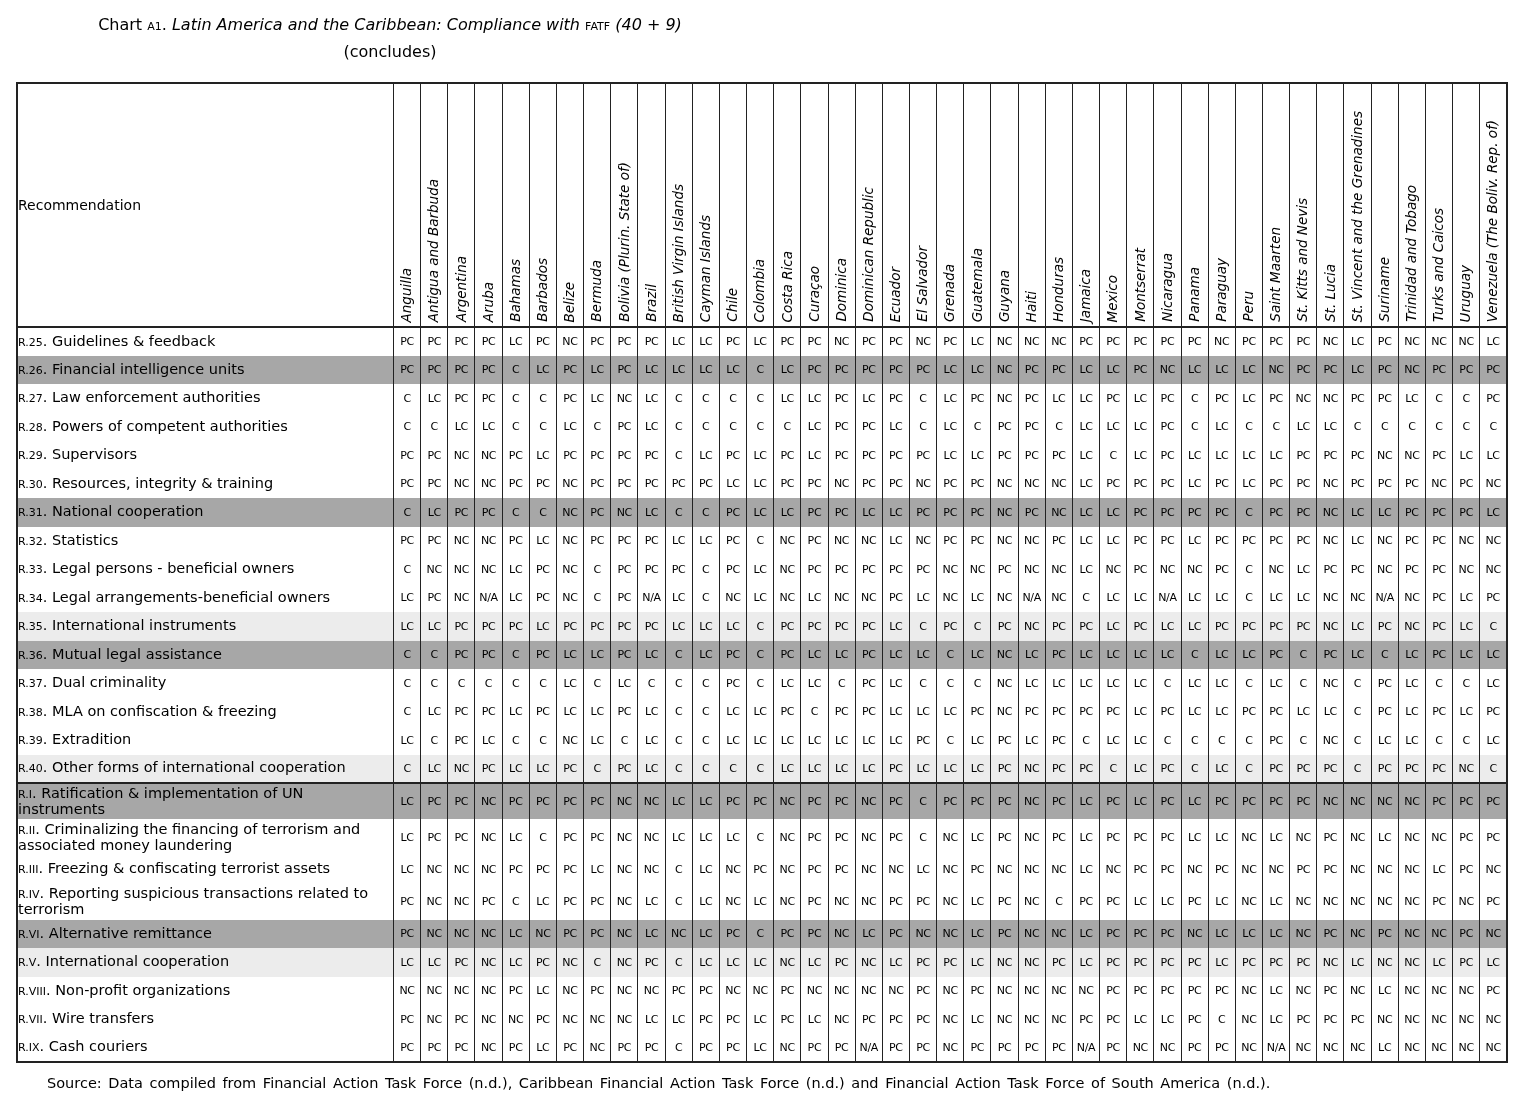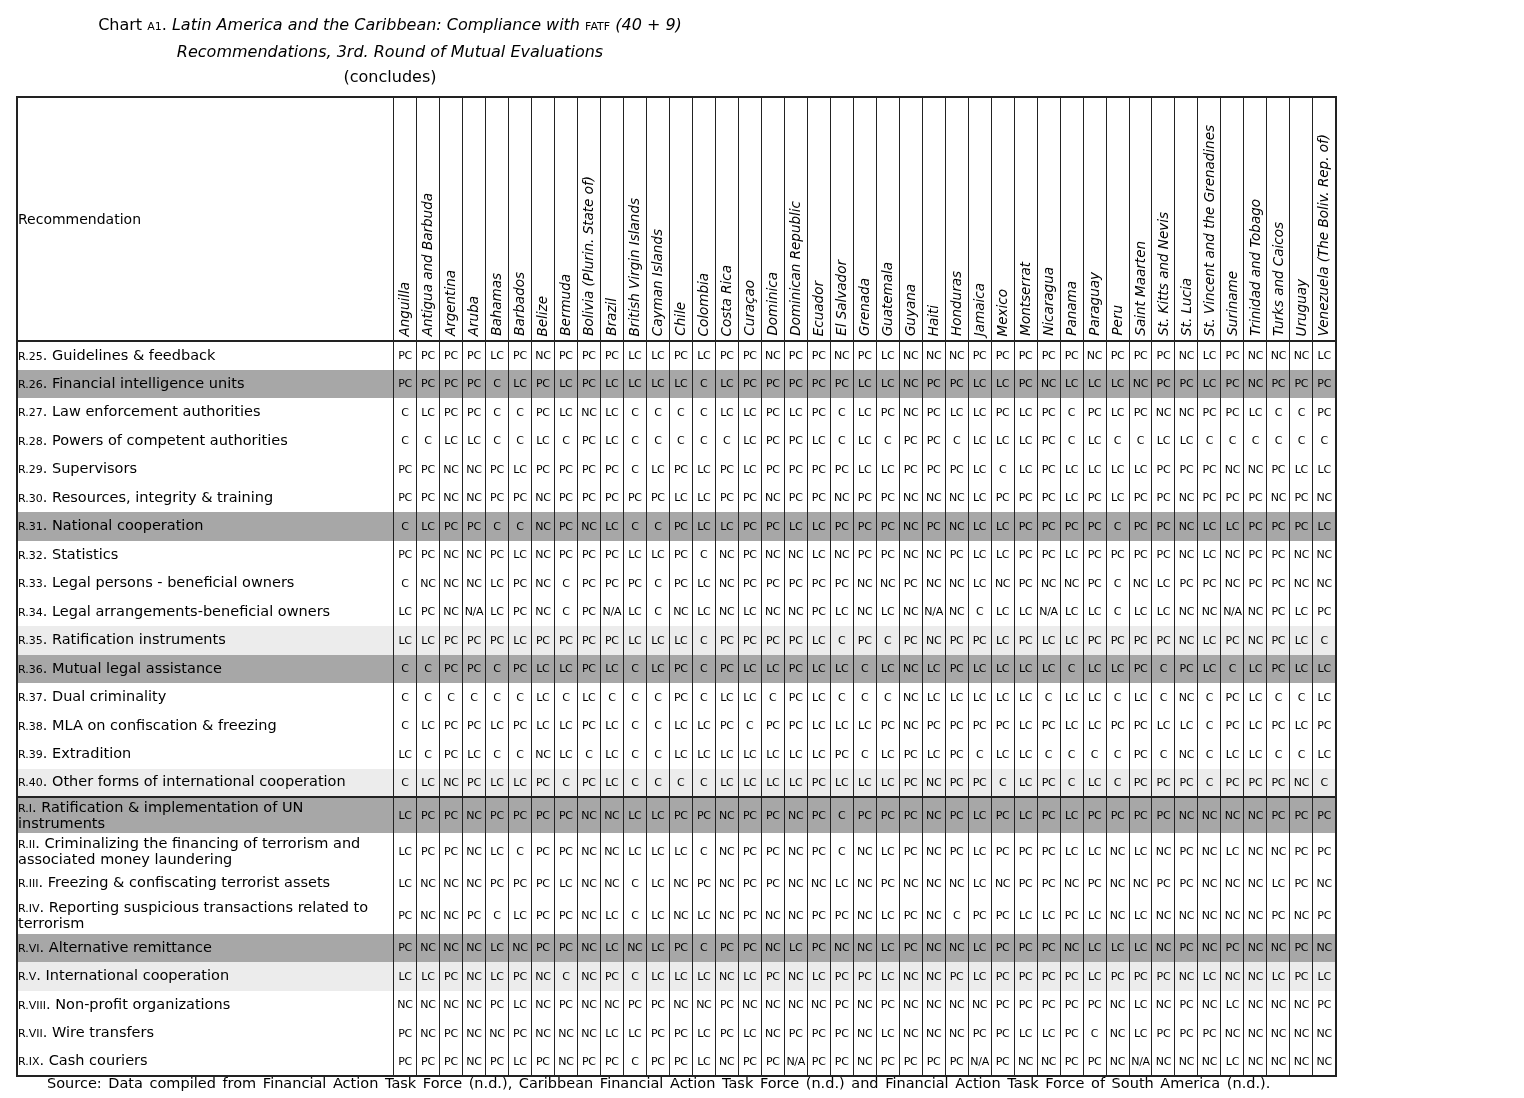--- a/index.html
+++ b/index.html
@@ -1,42 +1,41 @@
 <!DOCTYPE html>
 <html><head>
 <meta charset="utf-8">
 <style>
   html, body { margin: 0; padding: 0; background: #ffffff; }
   body { width: 1524px; height: 1098px; position: relative; font-family: "DejaVu Sans", "Liberation Sans", sans-serif; color: #000; overflow: hidden; }
   .title { position: absolute; top: 12px; left: 0; width: 780px; text-align: center; font-size: 16px; line-height: 25px; }
   .title .l1 { padding-left: 0; }
   .title i { font-style: italic; margin-top: 11px; }
   .sc { font-size: 11px; }
-  table.grid { position: absolute; left: 16px; top: 96px; border-collapse: collapse; table-layout: fixed; width: 1321px; }
+  table.grid { position: absolute; left: 16px; top: 82px; border-collapse: collapse; table-layout: fixed; width: 1492px; }
   table.grid td, table.grid th { border-left: 1.5px solid #222; border-right: 1.5px solid #222; padding: 0; font-weight: normal; }
   table.grid { border: 2px solid #222; }
   th.rec-head { width: 375px; text-align: left; vertical-align: middle; font-size: 14px; padding-left: 5px; border-bottom: 2px solid #222; height: 242px; }
   th.country { height: 242px; vertical-align: bottom; border-bottom: 2px solid #222; position: relative; }
   th.country .vt { writing-mode: vertical-rl; transform: rotate(180deg); font-style: italic; font-size: 13.5px; white-space: nowrap; padding: 0 0 6px 0; display: inline-block; line-height: 1; }
   td.label { text-align: left; font-size: 14.5px; padding-left: 4px; line-height: 15px; }
   td.label .code { font-size: 11px; }
   td.cell { text-align: center; font-size: 11px; font-weight: bold; letter-spacing: -0.3px; }
   tr.r { height: 28.5px; margin-top: 28px; }
   tr.r2 { height: 36px; }
   tr.dark td { background: #a7a7a7; }
   tr.light td { background: #ececec; }
   tr.sep td { border-top: 2px solid #222; }
   .source { position: absolute; left: 47px; top: 1075px; font-size: 14.5px; word-spacing: 2px; }
 </style>
 </head>
 <body>
 
 <div class="title">
   <div class="l1"><span>Chart </span><span class="sc">A1</span>. <i>Latin America and the Caribbean: Compliance with </i><span class="sc">FATF</span><i> (40 + 9)</i></div>
-  <div><i>Recommendations, 3rd. Round of Mutual Evaluations</i></div>
   <div>(concludes)</div>
 </div>
 
 <table class="grid">
   <thead>
     <tr id="header-row">
       <th class="rec-head">Recommendation</th>
     <th class="country"><span class="vt">Anguilla</span></th>
         <th class="country"><span class="vt">Antigua and Barbuda</span></th>
         <th class="country"><span class="vt">Argentina</span></th>
@@ -515,21 +514,21 @@
         <td class="cell">LC</td>
         <td class="cell">NC</td>
         <td class="cell">NC</td>
         <td class="cell">N/A</td>
         <td class="cell">NC</td>
         <td class="cell">PC</td>
         <td class="cell">LC</td>
         <td class="cell">PC</td>
       </tr>
       <tr class="r light">
-        <td class="label"><span class="code">R.35</span>. <span>Ratification instruments</span></td>
+        <td class="label"><span class="code">R.35</span>. <span>International instruments</span></td>
         <td class="cell">LC</td>
         <td class="cell">LC</td>
         <td class="cell">PC</td>
         <td class="cell">PC</td>
         <td class="cell">PC</td>
         <td class="cell">LC</td>
         <td class="cell">PC</td>
         <td class="cell">PC</td>
         <td class="cell">PC</td>
         <td class="cell">PC</td>

